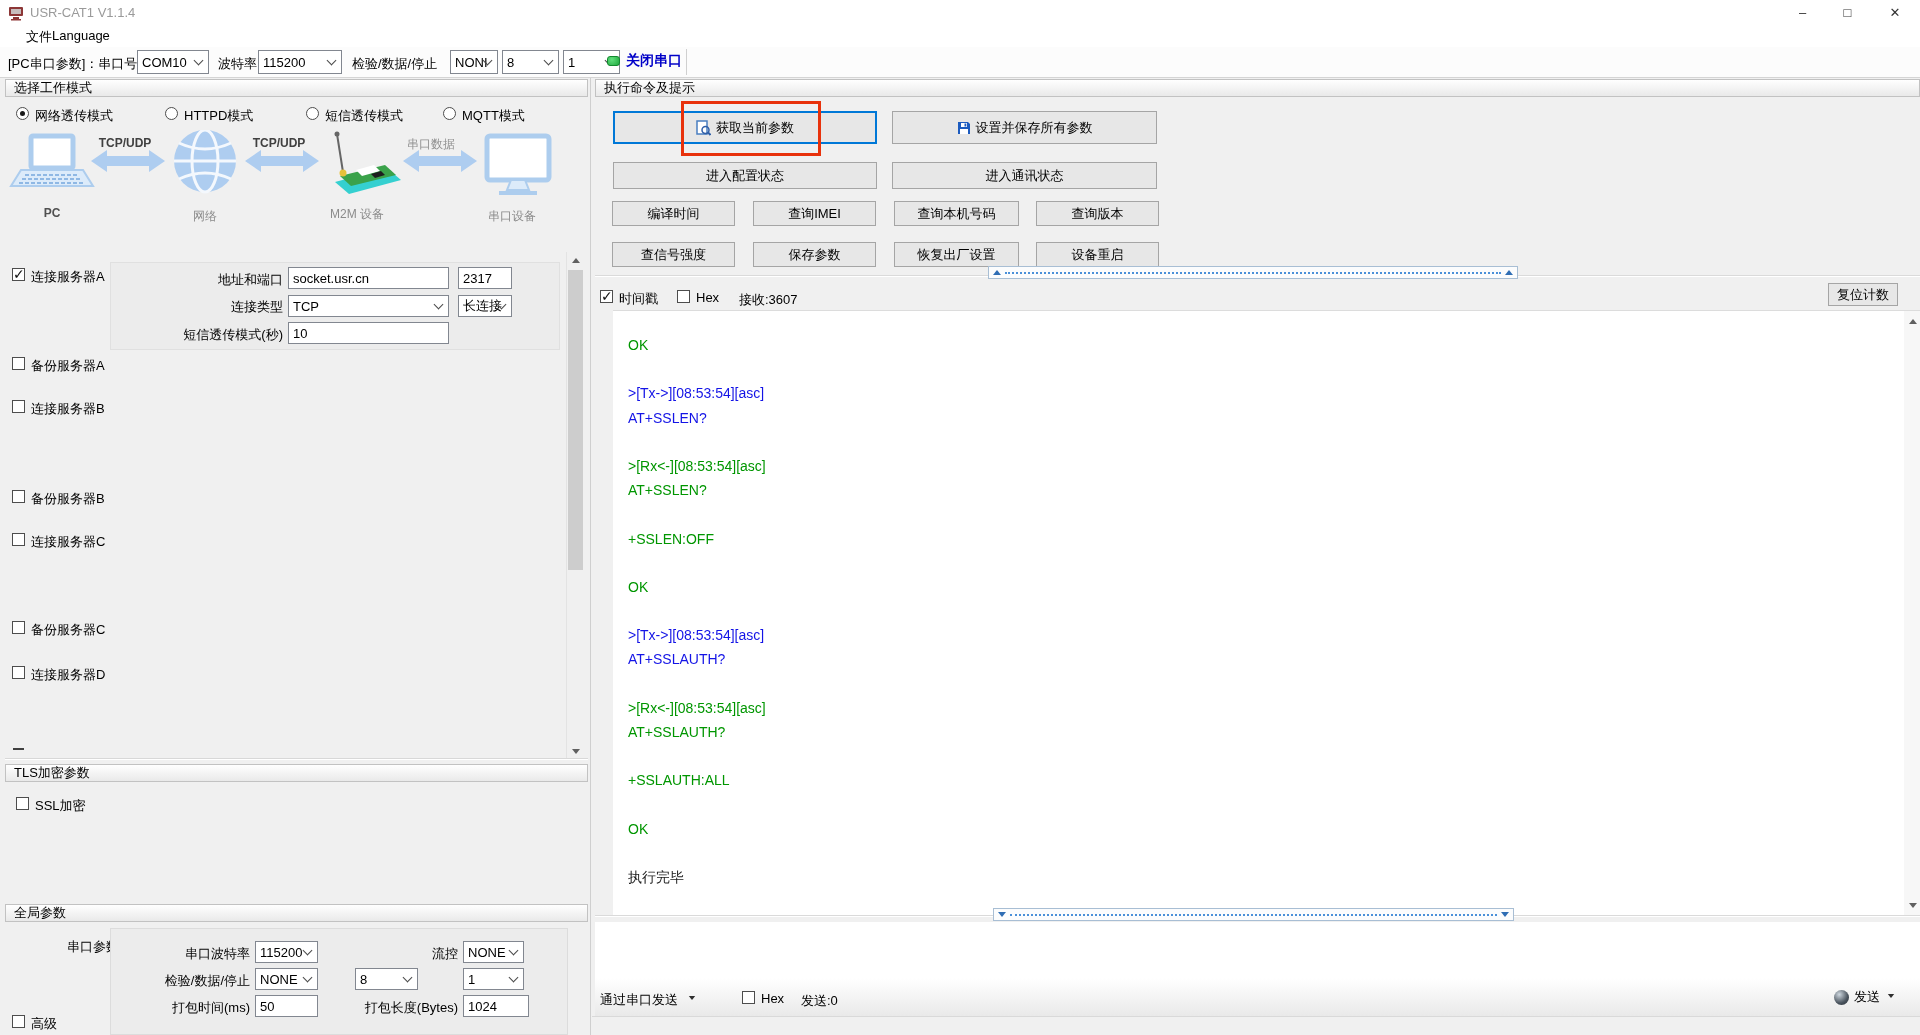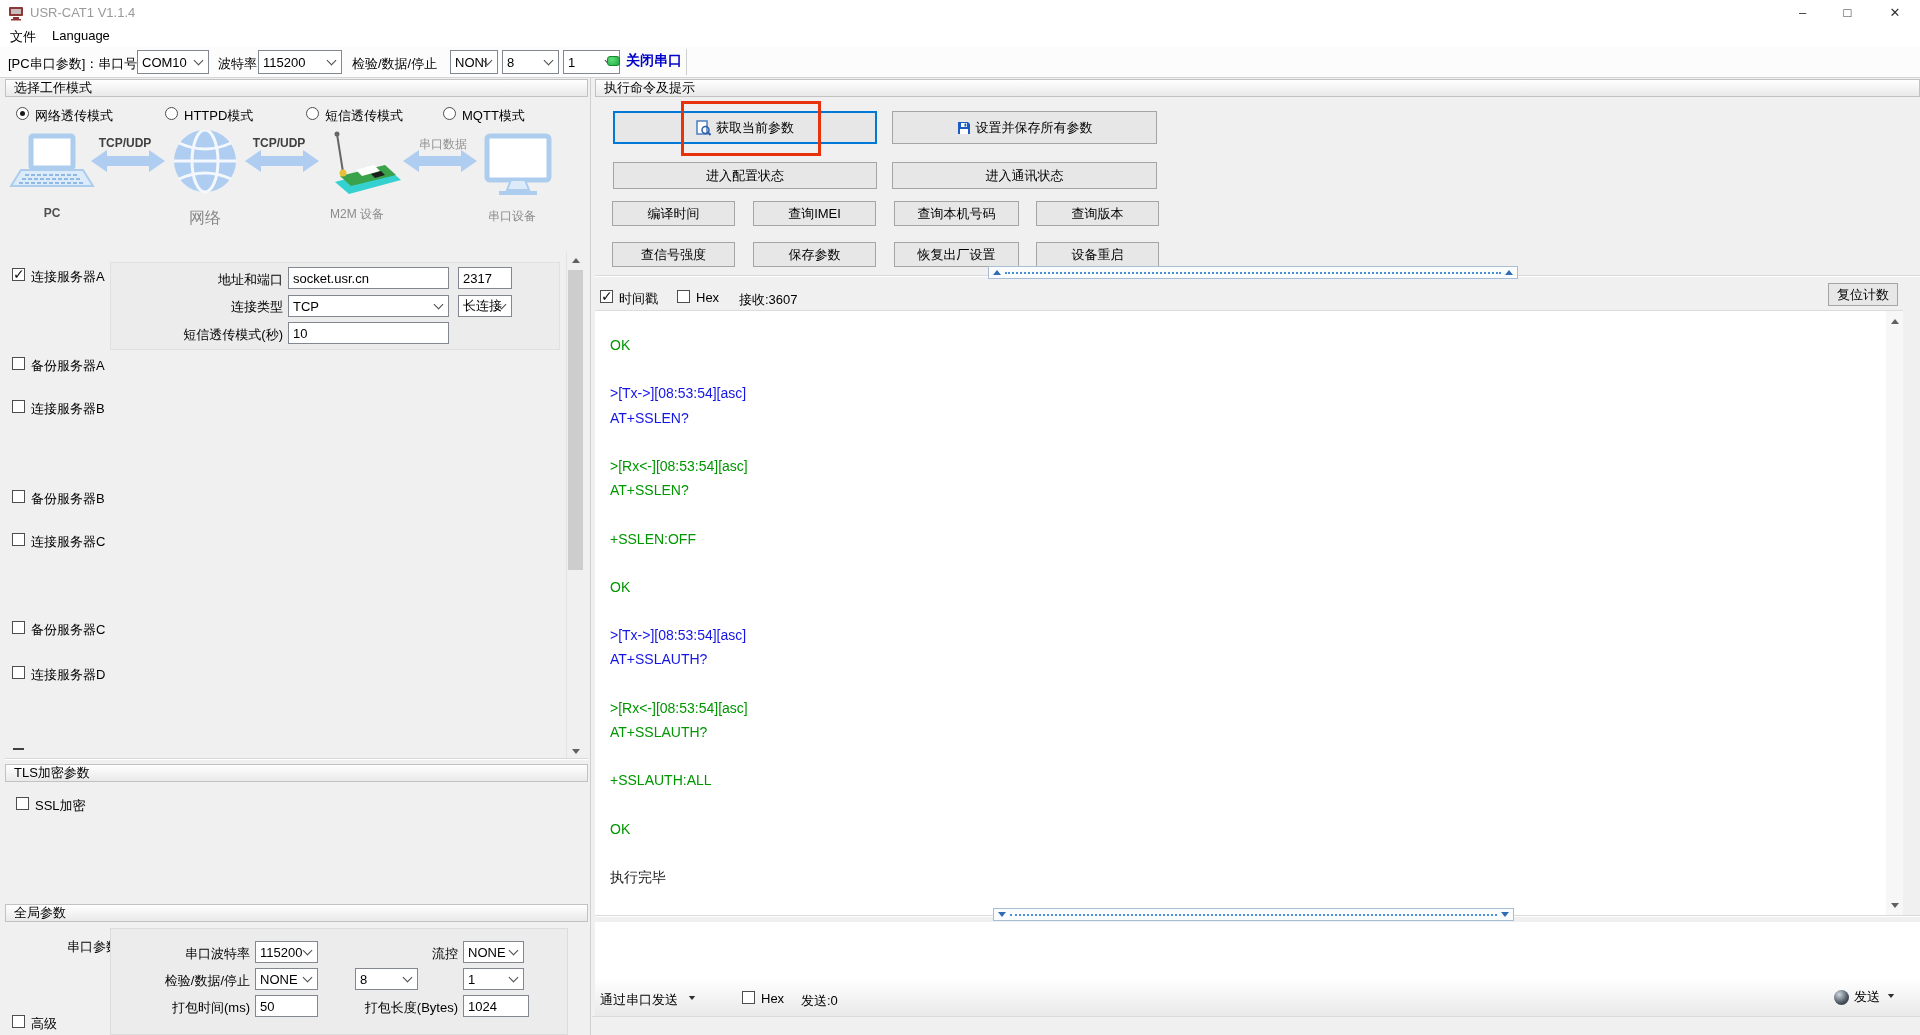--- a/index.html
+++ b/index.html
@@ -44,21 +44,21 @@
     <rect x="5" y="12" width="6" height="2" fill="#8d3737"></rect>
     <rect x="3" y="14" width="10" height="1.5" fill="#8d3737"></rect>
   </svg>
   <div class="lbl" style="left:30px;top:5px;color:#9a9a9a;">USR-CAT1 V1.1.4</div>
   <div class="winbtn" style="left:1780px;">–</div>
   <div class="winbtn" style="left:1825px;">□</div>
   <div class="winbtn" style="left:1870px;width:50px;">✕</div>
 </div>
 
 <div class="abs" style="left:0;top:25px;width:1920px;height:22px;background:#ffffff;">
-  <div class="lbl" style="left:10px;top:3px;">文件</div>
+  <div class="lbl" style="left:26px;top:3px;">文件</div>
   <div class="lbl" style="left:52px;top:3px;">Language</div>
 </div>
 
 <div class="abs" style="left:0;top:47px;width:1920px;height:31px;background:#fcfcfc;border-bottom:1px solid #d5d5d5;">
   <div class="lbl" style="left:8px;top:8px;">[PC串口参数]：串口号</div>
   <div class="combo" style="left:137px;top:3px;width:72px;height:24px;">COM10</div>
   <div class="lbl" style="left:218px;top:8px;">波特率</div>
   <div class="combo" style="left:258px;top:3px;width:84px;height:24px;">115200</div>
   <div class="lbl" style="left:352px;top:8px;">检验/数据/停止</div>
   <div class="combo" style="left:450px;top:3px;width:48px;height:24px;">NONI</div>
@@ -116,23 +116,23 @@
     <polygon points="398,31 414,20 414,26 456,26 456,20 472,31 456,42 456,36 414,36 414,42" fill="#aecdf0"></polygon>
 
     <g>
       <rect x="482" y="6" width="62" height="44" rx="3" fill="#ffffff" stroke="#adcdee" stroke-width="5"></rect>
       <path d="M506 50 L520 50 L524 60 L502 60 Z" fill="#dcebfa" stroke="#adcdee" stroke-width="2"></path>
       <rect x="494" y="61" width="38" height="4" fill="#adcdee"></rect>
     </g>
   </svg>
   <div class="lbl" style="left:95px;top:58px;width:60px;text-align:center;font-weight:bold;color:#404040;font-size:12px;">TCP/UDP</div>
   <div class="lbl" style="left:249px;top:58px;width:60px;text-align:center;font-weight:bold;color:#404040;font-size:12px;">TCP/UDP</div>
-  <div class="lbl" style="left:407px;top:58px;width:60px;text-align:right;color:#909090;font-size:12px;">串口数据</div>
+  <div class="lbl" style="left:407px;top:58px;width:60px;text-align:left;color:#909090;font-size:12px;">串口数据</div>
   <div class="lbl" style="left:22px;top:128px;width:60px;text-align:center;font-weight:bold;color:#505050;font-size:12px;">PC</div>
-  <div class="lbl" style="left:175px;top:130px;width:60px;text-align:center;color:#8a8a8a;font-size:16px;">网络</div>
+  <div class="lbl" style="left:175px;top:130px;width:60px;text-align:center;color:#8a8a8a;font-size:12px;">网络</div>
   <div class="lbl" style="left:327px;top:128px;width:60px;text-align:center;color:#8a8a8a;font-size:12px;">M2M 设备</div>
   <div class="lbl" style="left:482px;top:130px;width:60px;text-align:center;color:#8a8a8a;font-size:12px;">串口设备</div>
 
 
   <div class="cb on" style="left:12px;top:190px;"></div>
   <div class="lbl" style="left:31px;top:190px;">连接服务器A</div>
 
   <div class="abs" style="left:110px;top:184px;width:450px;height:88px;background:#ececec;border:1px solid #e0e0e0;"></div>
   <div class="lbl" style="left:160px;top:193px;width:123px;text-align:right;">地址和端口</div>
   <div class="tinput" style="left:288px;top:189px;width:161px;height:22px;">socket.usr.cn</div>
@@ -233,21 +233,21 @@
     <div class="tri-up"></div>
   </div>
 
   <div class="cb on" style="left:8px;top:212px;"></div>
   <div class="lbl" style="left:27px;top:212px;">时间戳</div>
   <div class="cb" style="left:85px;top:212px;"></div>
   <div class="lbl" style="left:104px;top:212px;">Hex</div>
   <div class="lbl" style="left:147px;top:213px;">接收:3607</div>
   <div class="wbtn" style="left:1236px;top:205px;width:70px;height:23px;">复位计数</div>
 
-  <div class="abs" style="left:3px;top:232px;width:1308px;height:605px;background:#ffffff;border-top:1px solid #dcdcdc;">
+  <div class="abs" style="left:21px;top:232px;width:1308px;height:605px;background:#ffffff;border-top:1px solid #dcdcdc;">
     <div class="abs" style="left:15px;top:26px;">
       <div class="logline c-green">OK</div>
       <div class="logline c-black"></div>
       <div class="logline c-blue">&gt;[Tx-&gt;][08:53:54][asc]</div>
       <div class="logline c-blue">AT+SSLEN?</div>
       <div class="logline c-black"></div>
       <div class="logline c-green">&gt;[Rx&lt;-][08:53:54][asc]</div>
       <div class="logline c-green">AT+SSLEN?</div>
       <div class="logline c-black"></div>
       <div class="logline c-green">+SSLEN:OFF</div>

